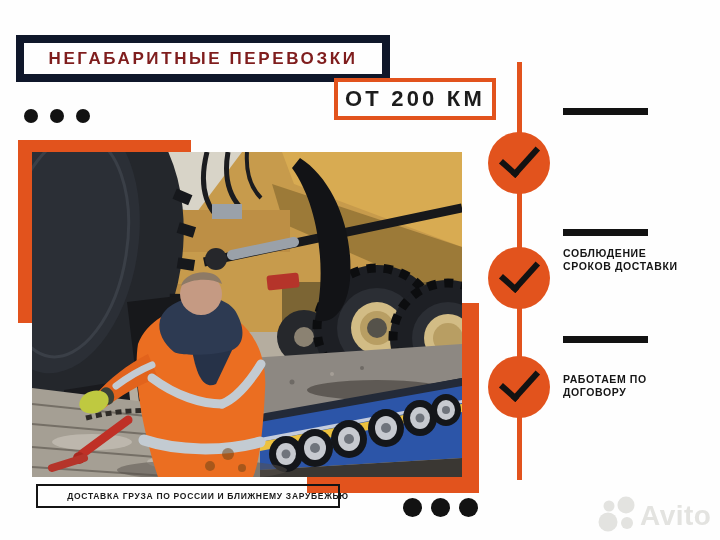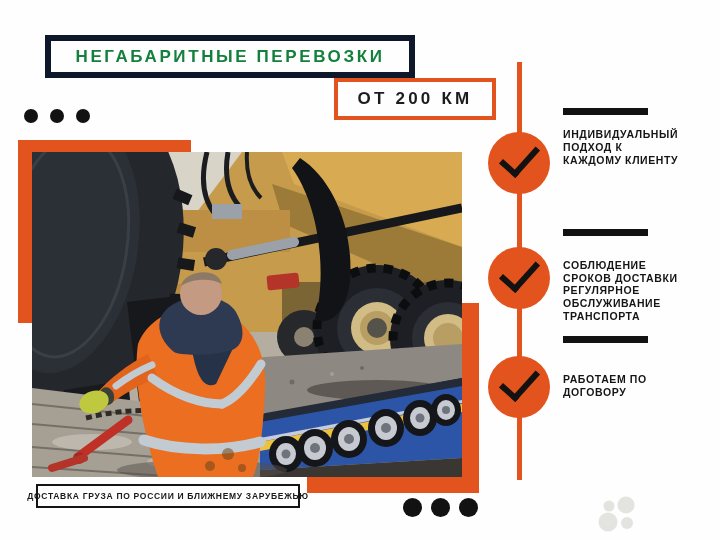--- a/index.html
+++ b/index.html
@@ -1,26 +1,26 @@
 <!DOCTYPE html>
 <html><head>
 <meta charset="utf-8">
 <style>
   html,body{margin:0;padding:0;width:720px;height:540px;background:#fefefe;overflow:hidden;
             font-family:"Liberation Sans", sans-serif;}
   .stage{position:relative;width:720px;height:540px;background:#fefefe;}
   .abs{position:absolute;}
 
   
-  .title-box{left:45px;top:35px;width:358px;height:31px;border:6px solid #0f172a;
+  .title-box{left:16px;top:35px;width:358px;height:31px;border:8px solid #0f172a;
              display:flex;align-items:center;justify-content:center;
-             font-size:17px;font-weight:bold;letter-spacing:2.6px;color:#15803d;white-space:nowrap;}
+             font-size:17px;font-weight:bold;letter-spacing:2.6px;color:#7f1d1d;white-space:nowrap;}
   .range-box{left:334px;top:78px;width:154px;height:34px;border:4px solid #E2531D;background:#fefefe;
              display:flex;align-items:center;justify-content:center;
-             font-size:17px;font-weight:bold;letter-spacing:3.2px;color:#1c1c1c;white-space:nowrap;}
+             font-size:22px;font-weight:bold;letter-spacing:3.2px;color:#1c1c1c;white-space:nowrap;}
   .dots{display:flex;}
   .dots-top{left:24px;top:109px;gap:12px;}
   .dots-top .dot{width:14px;height:14px;}
   .dots-bottom{left:403px;top:498px;gap:9px;}
   .dots-bottom .dot{width:19px;height:19px;}
   .dot{border-radius:50%;background:#121212;}
 
   
   .o-rect-tl{left:18px;top:140px;width:173px;height:183px;background:#E2531D;}
   .o-strip-r{left:462px;top:303px;width:17px;height:190px;background:#E2531D;}
@@ -34,21 +34,21 @@
   .check-circle{width:62px;height:62px;border-radius:50%;background:#E2531D;left:488px;}
   .check{position:absolute;left:13px;top:14px;width:31px;height:16px;
          border-left:6px solid #121212;border-bottom:6px solid #121212;transform:rotate(-48deg);}
   .bar{left:563px;width:85px;height:7px;background:#121212;}
   .feature{left:563px;width:140px;font-size:10.5px;font-weight:bold;line-height:13px;
            letter-spacing:0.6px;color:#151515;white-space:pre-line;}
 
   
   .caption-box{left:36px;top:484px;width:260px;height:20px;border:2px solid #141414;
                display:flex;align-items:center;justify-content:center;
-               font-size:8.5px;font-weight:bold;letter-spacing:0.7px;color:#1a1a1a;white-space:nowrap;}
+               font-size:8.5px;font-weight:bold;letter-spacing:0.7px;color:#1a1a1a;white-space:nowrap;padding-left:40px;}
 
   
   .watermark{left:596px;top:494px;width:122px;height:44px;display:flex;align-items:center;
              color:#e3e3e0;}
   .wm-text{font-size:28px;font-weight:bold;letter-spacing:0.5px;line-height:44px;}
 </style>
 </head>
 <body>
 
 <div class="stage">
@@ -221,44 +221,39 @@
     <div class="check"></div>
   </div>
   <div class="abs check-circle" style="top:247px;">
     <div class="check"></div>
   </div>
   <div class="abs check-circle" style="top:356px;">
     <div class="check"></div>
   </div>
 
   <div class="abs bar" style="top:108px;"></div>
-  <div class="abs feature" style="top:128px;">ИНДИВИДУАЛЬНЫЙ
-ПОДХОД К
-КАЖДОМУ КЛИЕНТУ</div>
 
   <div class="abs bar" style="top:229px;"></div>
-  <div class="abs feature" style="top:247px;margin-top:12px;">СОБЛЮДЕНИЕ
+  <div class="abs feature" style="top:247px;">СОБЛЮДЕНИЕ
 СРОКОВ ДОСТАВКИ</div>
-  <div class="abs feature" style="top:284px;">РЕГУЛЯРНОЕ
-ОБСЛУЖИВАНИЕ
-ТРАНСПОРТА</div>
 
   <div class="abs bar" style="top:336px;"></div>
   <div class="abs feature" style="top:373px;">РАБОТАЕМ ПО
 ДОГОВОРУ</div>
 
   <div class="abs caption-box">ДОСТАВКА ГРУЗА ПО РОССИИ И БЛИЖНЕМУ ЗАРУБЕЖЬЮ</div>
   <div class="abs dots dots-bottom">
     <div class="dot"></div>
     <div class="dot"></div>
     <div class="dot"></div>
   </div>
 
   <div class="abs watermark">
     <svg width="44" height="40" viewBox="0 0 44 40">
       <circle cx="13" cy="10" r="5.5" fill="#e3e3e0"></circle>
       <circle cx="30" cy="9" r="8.5" fill="#e3e3e0"></circle>
       <circle cx="12" cy="26" r="9.5" fill="#e3e3e0"></circle>
       <circle cx="31" cy="27" r="6" fill="#e3e3e0"></circle>
     </svg>
+    <span class="wm-text">Avito</span>
   </div>
 
 </div>
 
 </body></html>

